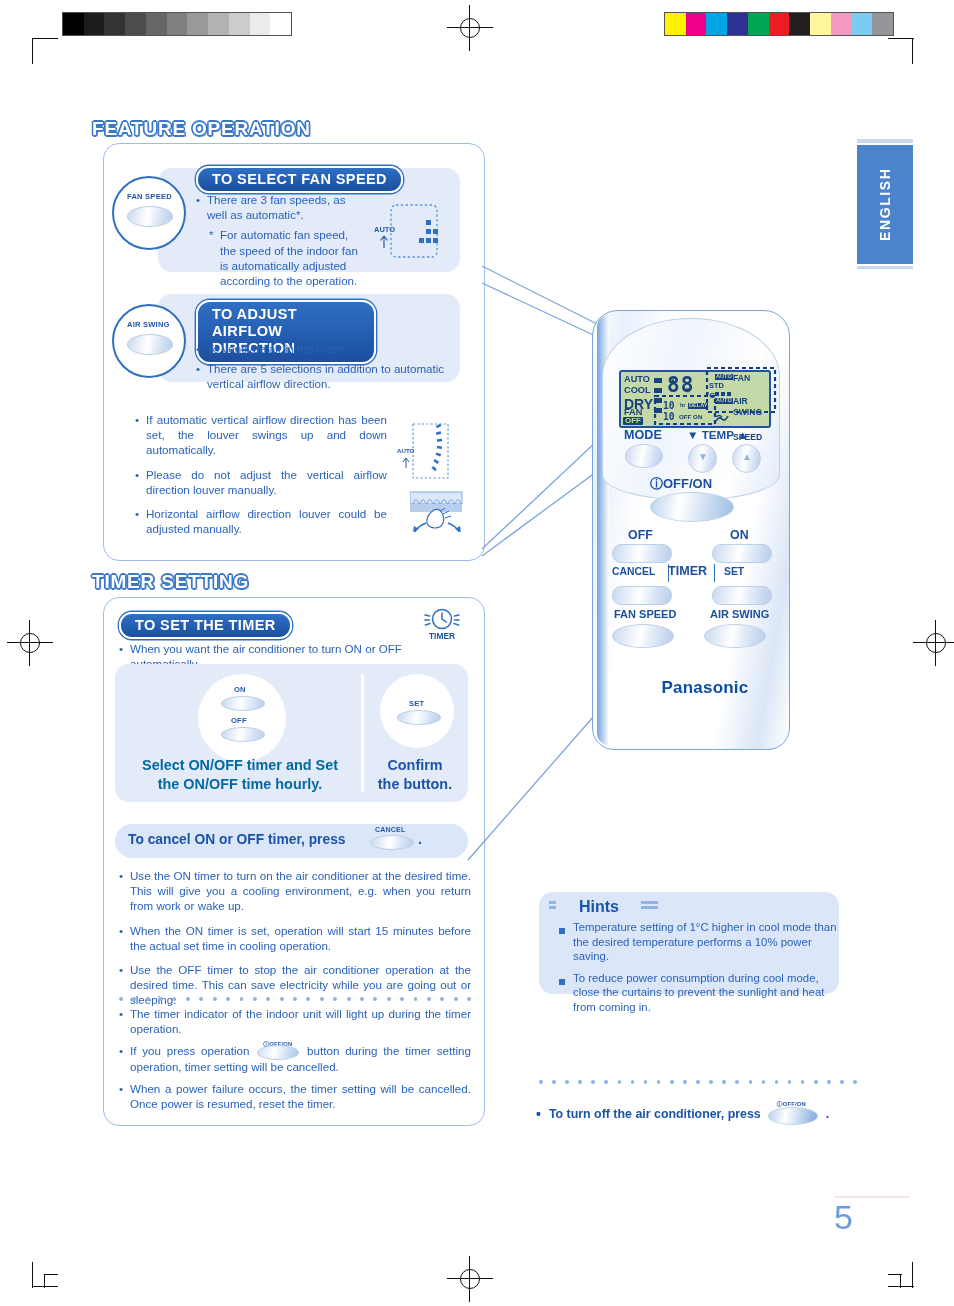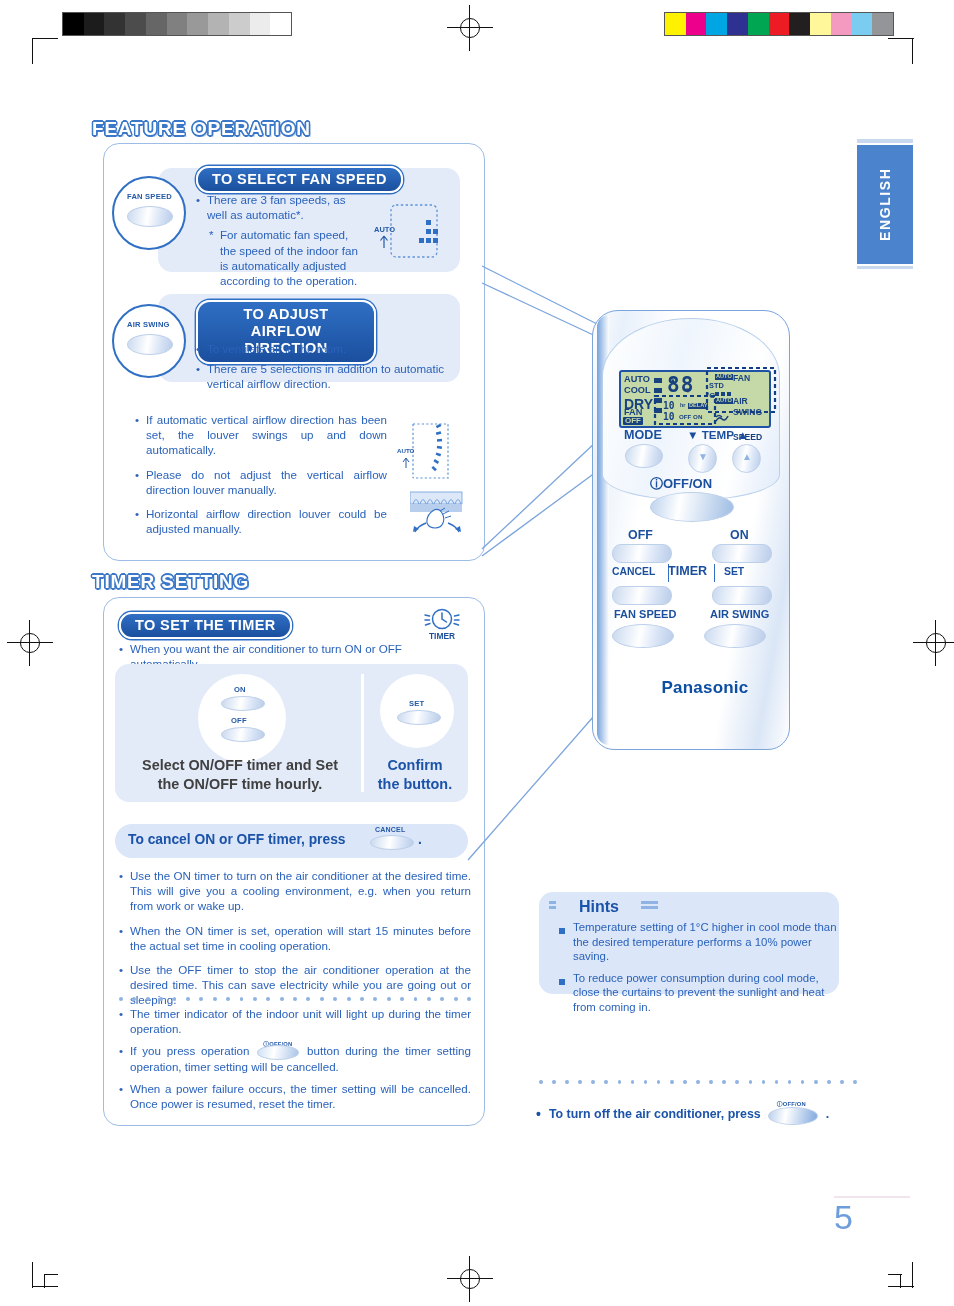--- a/index.html
+++ b/index.html
@@ -182,21 +182,21 @@
   </svg>
 </div>
 
 <div class="inner-card" style="left:158px;top:294px;width:302px;height:88px;"></div>
 
 <div class="keycircle" style="left:112px;top:304px;width:70px;height:70px;">
   <div class="keylabel" style="left:13px;top:14px;">AIR SWING</div>
   <div class="keyoval" style="left:13px;top:28px;width:44px;height:19px;"></div>
 </div>
 
-<div class="abs" style="left:196px;top:300px;width:180px;text-align:center;">
+<div class="abs" style="left:196px;top:300px;width:180px;">
   <span class="pill pill2">
     <span>TO ADJUST AIRFLOW</span><br>
     <span>DIRECTION</span>
   </span>
 </div>
 
 <div class="abs bullets" style="left:196px;top:341px;width:252px;">
   <div class="bl">
       <div class="dot">•</div>
     <div class="tx">To ventilate air in the room.</div>
@@ -301,21 +301,21 @@
   <div class="keyoval" style="left:23px;top:22px;width:42px;height:13px;"></div>
   <div class="keylabel" style="left:33px;top:42px;">OFF</div>
   <div class="keyoval" style="left:23px;top:53px;width:42px;height:13px;"></div>
 </div>
 
 <div class="abs" style="left:380px;top:674px;width:74px;height:74px;border-radius:50%;background:#ffffff;">
   <div class="keylabel" style="left:29px;top:25px;">SET</div>
   <div class="keyoval" style="left:17px;top:36px;width:42px;height:13px;"></div>
 </div>
 
-<div class="abs" style="left:122px;top:756px;width:236px;text-align:center;font-size:14.4px;font-weight:bold;line-height:18.6px;color:#404040;">
+<div class="abs" style="left:122px;top:756px;width:236px;text-align:center;font-size:14.4px;font-weight:bold;line-height:18.6px;color:#0369a1;">
   <div>Select ON/OFF timer and Set</div>
   <div>the ON/OFF time hourly.</div>
 </div>
 
 <div class="abs" style="left:366px;top:756px;width:98px;text-align:center;font-size:14.4px;font-weight:bold;line-height:18.6px;color:#1b53a9;">
   <div>Confirm</div>
   <div>the button.</div>
 </div>
 
 <div class="abs" style="left:115px;top:824px;width:353px;height:34px;border-radius:17px;background:#dbe6f8;"></div>

